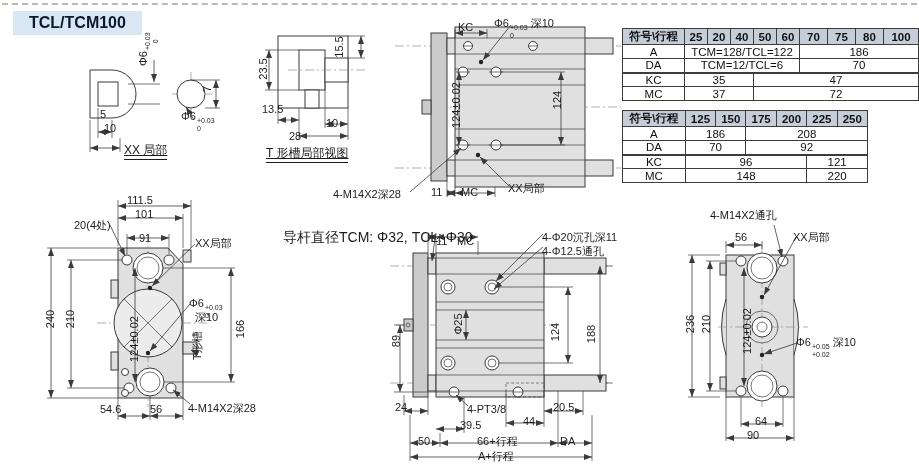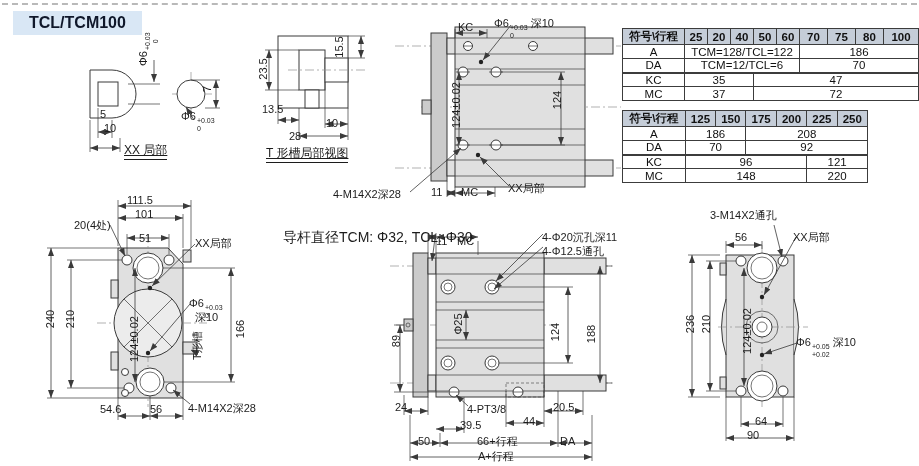--- a/index.html
+++ b/index.html
@@ -307,21 +307,21 @@
     <line class="thin" x1="83" y1="206" x2="83" y2="228"></line>
     <line class="thin" x1="115" y1="204" x2="115" y2="228"></line>
     <line class="thin" x1="148" y1="206" x2="148" y2="228"></line>
     <line class="dim" x1="83" y1="224" x2="115" y2="224"></line>
     <line class="dim" x1="115" y1="224" x2="148" y2="224"></line>
     <line class="ldr" x1="155" y1="212" x2="138" y2="198"></line>
   </svg>
   <div class="lbl" style="left:127px;top:194px">111.5</div>
   <div class="lbl" style="left:135px;top:208px">101</div>
   <div class="lbl" style="left:74px;top:219px">20(4处)</div>
-  <div class="lbl" style="left:139px;top:232px">51</div>
+  <div class="lbl" style="left:139px;top:232px">91</div>
   <div class="lbl" style="left:195px;top:237px">XX局部</div>
   <div class="rot" style="left:35px;top:313px;width:30px">240</div>
   <div class="rot" style="left:55px;top:313px;width:30px">210</div>
   <div class="rot" style="left:104px;top:333px;width:60px">124±0.02</div>
   <div class="lbl" style="left:189px;top:297px"><span>Φ6</span><span class="st">
         <i>+0.03</i>
         <i>0</i>
       </span></div>
   <div class="lbl" style="left:195px;top:311px">深10</div>
   <div class="rot" style="left:225px;top:323px;width:30px">166</div>
@@ -464,21 +464,21 @@
     <line class="dim" x1="32" y1="58" x2="32" y2="188"></line>
     <line class="dim" x1="66" y1="65" x2="66" y2="183"></line>
     <line class="ldr" x1="119" y1="140" x2="86" y2="151"></line>
     <line class="thin" x1="63" y1="194" x2="63" y2="224"></line>
     <line class="thin" x1="105" y1="194" x2="105" y2="224"></line>
     <line class="thin" x1="48" y1="194" x2="48" y2="238"></line>
     <line class="thin" x1="116" y1="194" x2="116" y2="238"></line>
     <line class="dim" x1="63" y1="221" x2="105" y2="221"></line>
     <line class="dim" x1="48" y1="235" x2="116" y2="235"></line>
   </svg>
-  <div class="lbl" style="left:710px;top:209px">3-M14X2通孔</div>
+  <div class="lbl" style="left:710px;top:209px">4-M14X2通孔</div>
   <div class="lbl" style="left:735px;top:231px">56</div>
   <div class="lbl" style="left:793px;top:231px">XX局部</div>
   <div class="rot" style="left:675px;top:318px;width:30px">236</div>
   <div class="rot" style="left:691px;top:318px;width:30px">210</div>
   <div class="rot" style="left:717px;top:325px;width:60px">124±0.02</div>
   <div class="lbl" style="left:796px;top:336px"><span>Φ6</span><span class="st">
         <i>+0.05</i>
         <i>+0.02</i>
       </span><span class="sfx">深10</span></div>
   <div class="lbl" style="left:755px;top:415px">64</div>

